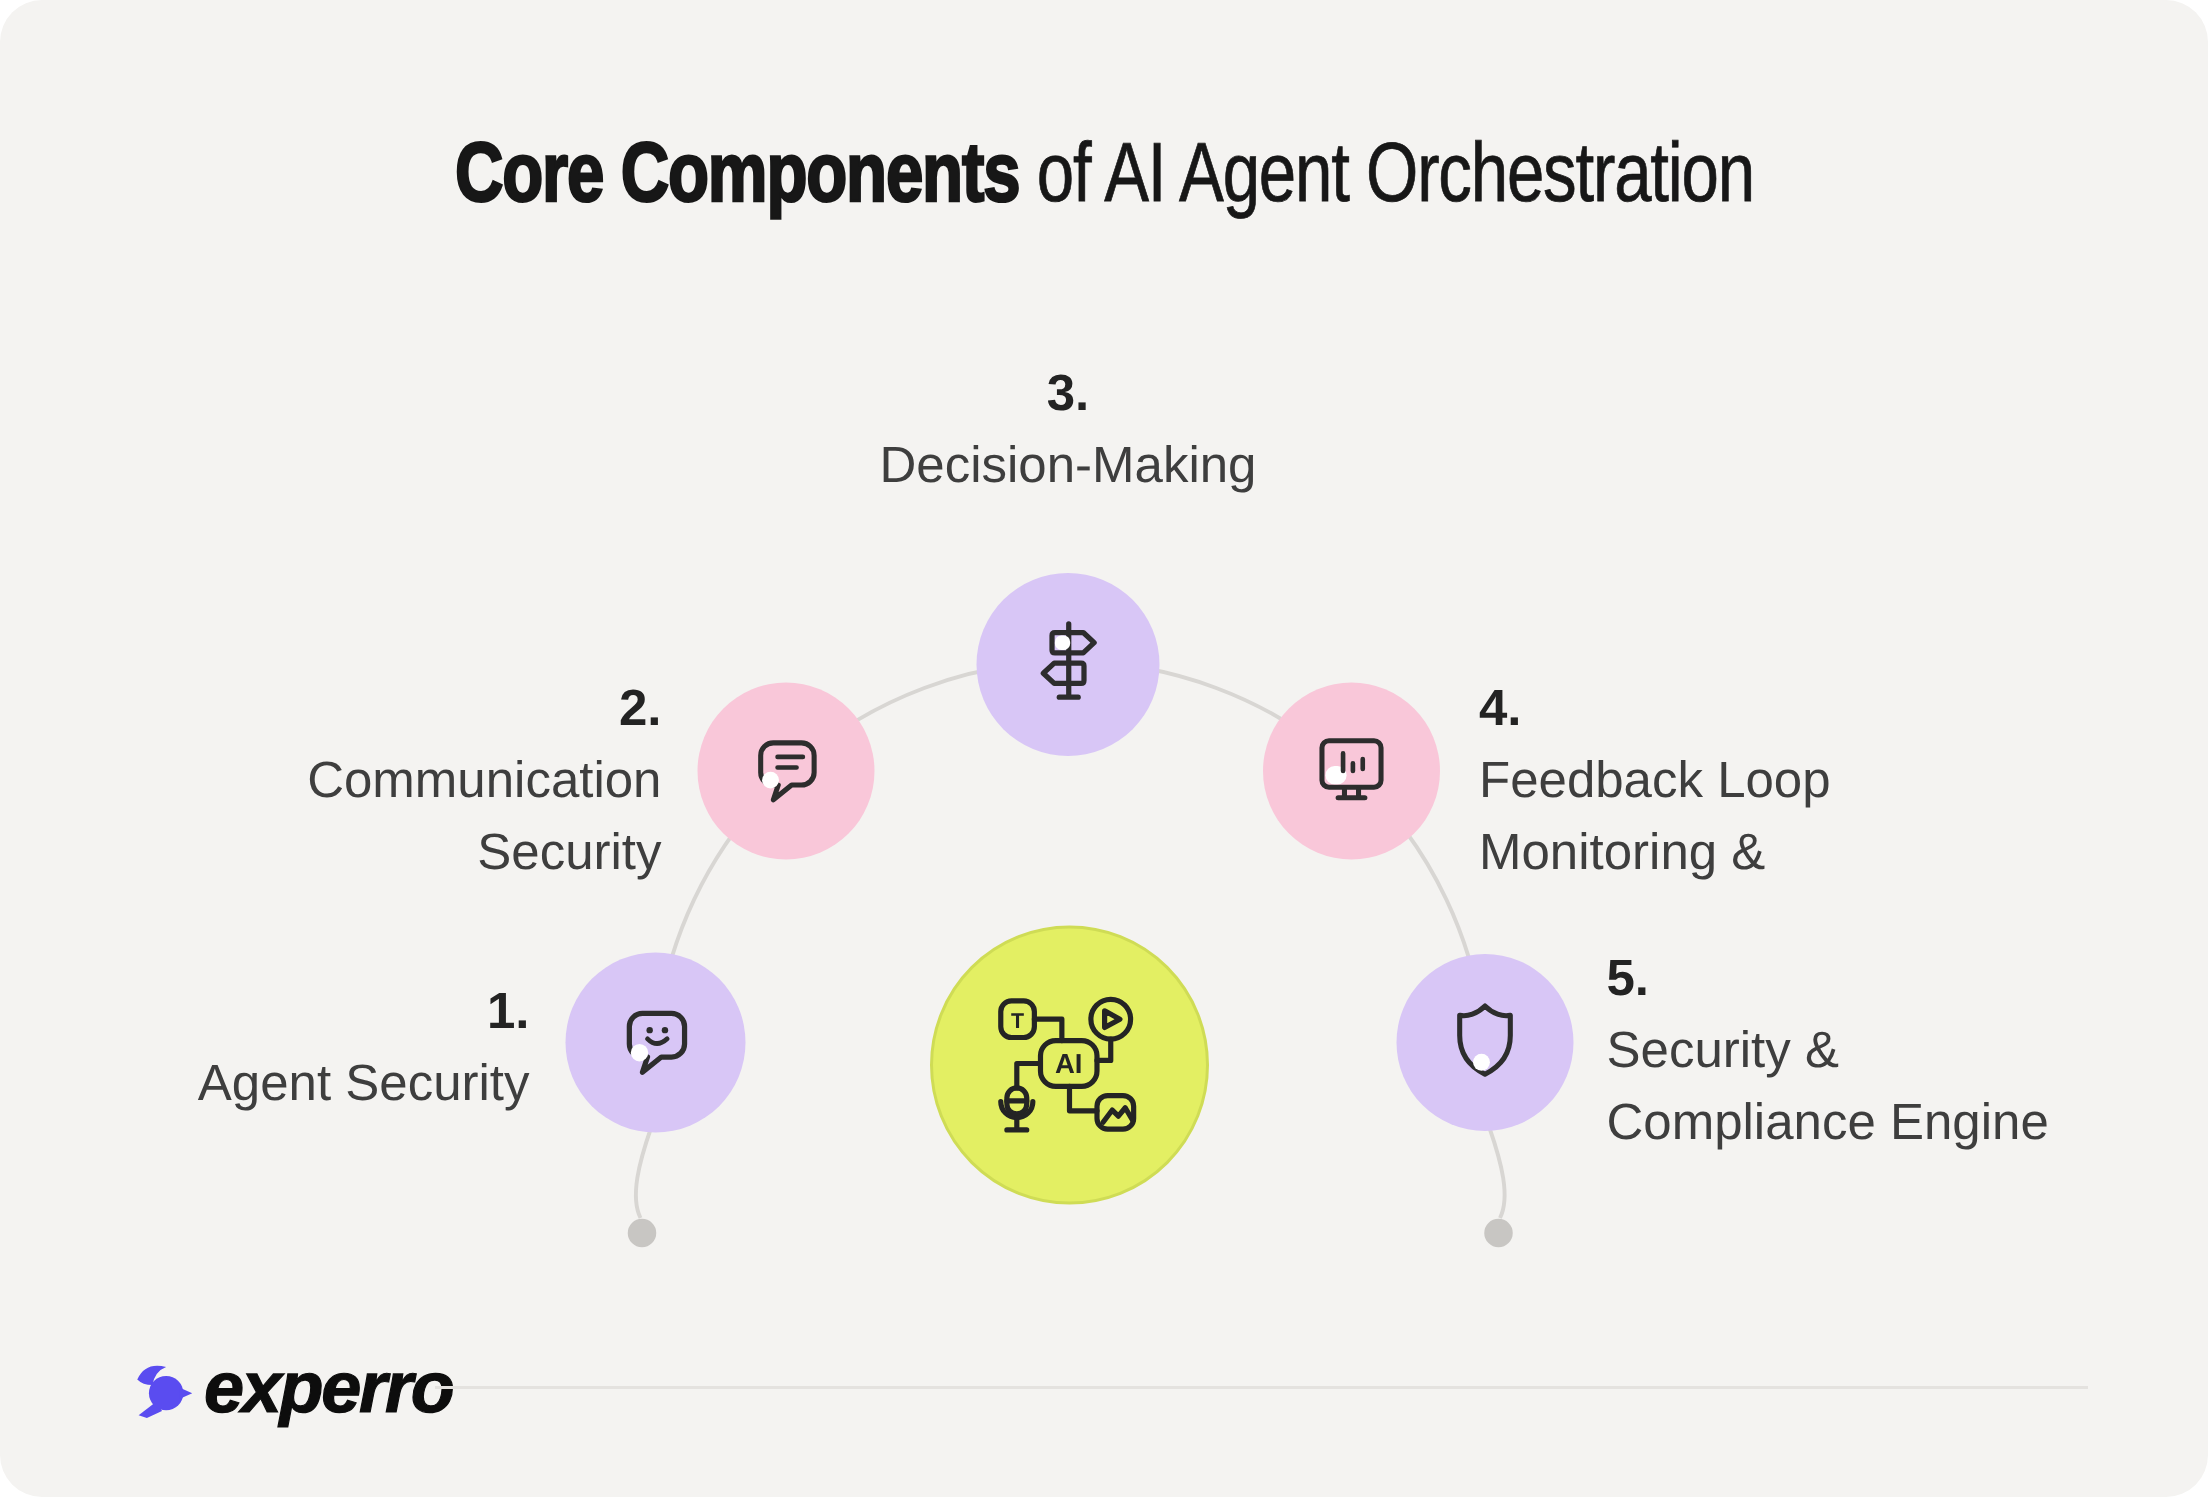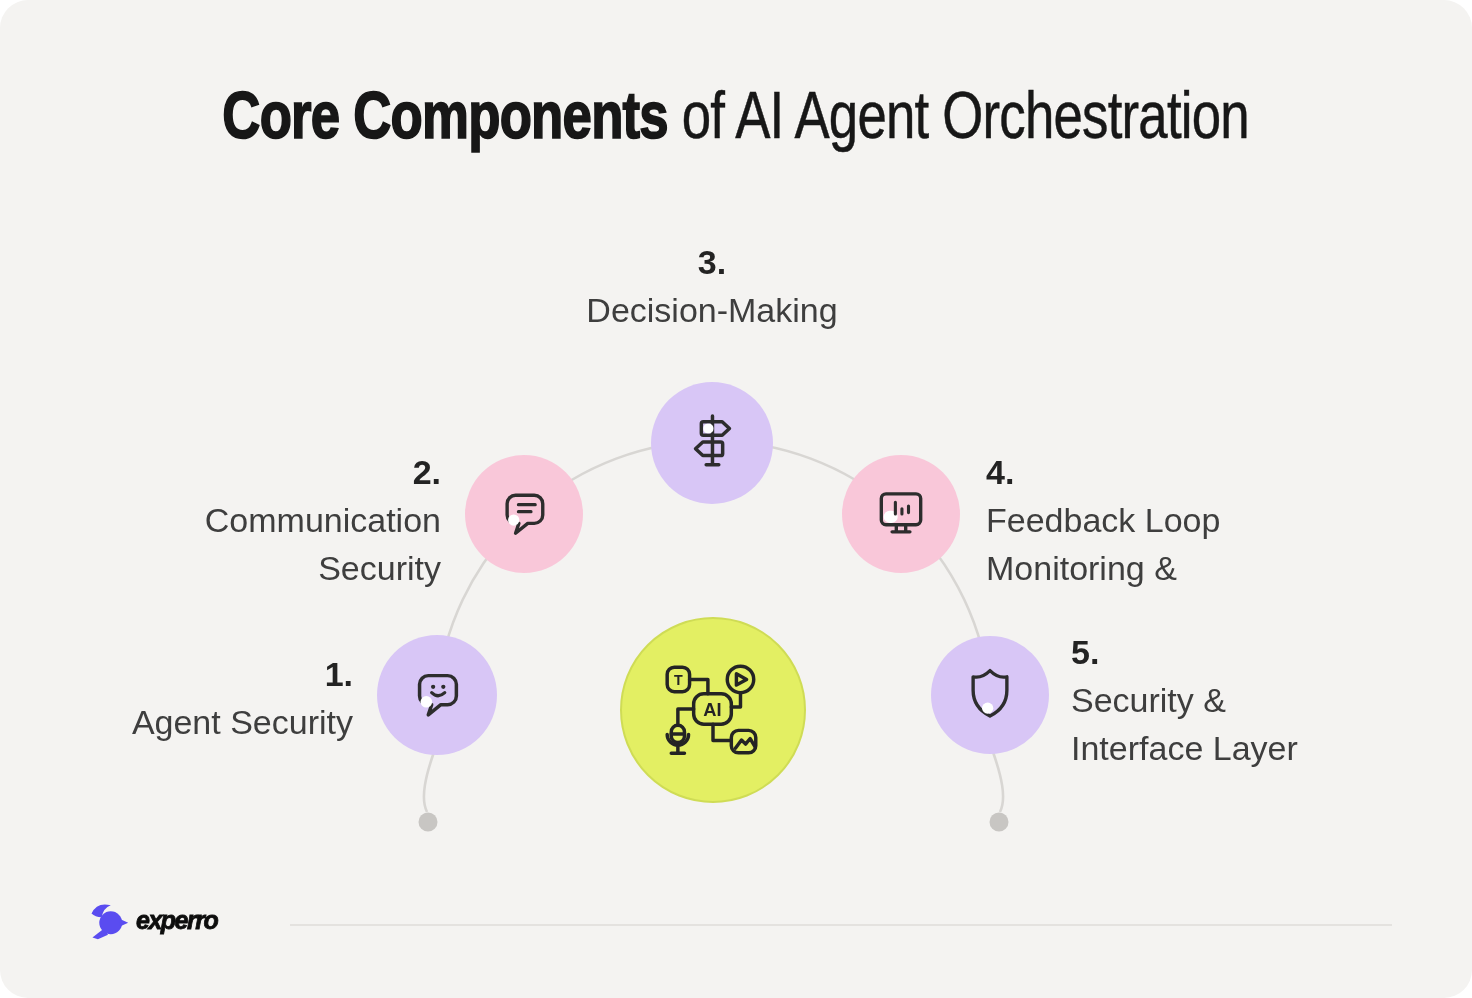--- a/index.html
+++ b/index.html
@@ -1,40 +1,40 @@
 <!DOCTYPE html>
 <html style="--c-background: #f4f3f1; --c-purple: #d8c6f6; --c-pink: #f9c7d9; --c-yellow: #e3ef63; --c-line: #d8d6d3; --c-dot: #c8c6c3; --c-icon-stroke: #2d2d2d; --c-title: #171717; --c-brand-blue: #5a4cf0;"><head>
 <meta charset="utf-8">
 <style>
   html,body{margin:0;padding:0;background:#ffffff;}
   body{width:1472px;height:998px;font-family:"Liberation Sans",sans-serif;}
   .card{position:relative;width:1472px;height:998px;background:var(--c-background,#f4f3f1);
         border-radius:28px;overflow:hidden;}
   
   .title{position:absolute;top:82px;left:0;width:100%;text-align:center;white-space:nowrap;
-         color:var(--c-title,#171717);font-size:66px;line-height:66px;margin:0;}
+         color:var(--c-title,#171717);font-size:56px;line-height:66px;margin:0;}
   .title .squeeze{display:inline-block;transform:scaleX(0.8);transform-origin:center;}
   .title .em{font-weight:700;-webkit-text-stroke:1.7px currentColor;letter-spacing:-1px;}
   .title .rest{font-weight:500;-webkit-text-stroke:0.5px currentColor;letter-spacing:-1px;}
   
   .wires{position:absolute;left:0;top:0;}
   
   .node{position:absolute;border-radius:50%;display:flex;align-items:center;justify-content:center;}
   .purple{background:var(--c-purple,#d8c6f6);}
   .pink{background:var(--c-pink,#f9c7d9);}
   .hub{background:var(--c-yellow,#e3ef63);border:2px solid #cfdc55;box-sizing:border-box;}
   
   .lbl{position:absolute;font-size:34px;line-height:48px;color:#3e3e3e;white-space:nowrap;}
   .lbl .num{font-weight:700;color:#232323;}
   .lbl.align-r{text-align:right;}
   .lbl.align-l{text-align:left;}
   .lbl.align-c{text-align:center;transform:translateX(-50%);}
   
   .footer-logo{position:absolute;left:86px;top:898px;display:flex;align-items:center;gap:6px;}
-  .brand{font-size:25px;font-weight:700;font-style:italic;letter-spacing:-1.5px;color:#0d0d0d;
+  .brand{font-size:48px;font-weight:700;font-style:italic;letter-spacing:-1.5px;color:#0d0d0d;
          -webkit-text-stroke:0.8px #0d0d0d;}
   .divider{position:absolute;left:290px;top:924px;width:1102px;height:2px;background:#e4e2df;}
   svg{display:block;}
 </style>
 </head>
 <body>
 
 <div class="card">
 
   <h1 class="title"><span class="squeeze"><span class="em">Core Components</span><span class="rest"> of AI Agent Orchestration</span></span></h1>
@@ -133,21 +133,21 @@
 
   <div class="lbl align-l" style="left:986px;top:448px;">
     <div class="num">4.</div>
     <div>Feedback Loop</div>
     <div>Monitoring &amp;</div>
   </div>
 
   <div class="lbl align-l" style="left:1071px;top:628px;">
     <div class="num">5.</div>
     <div>Security &amp;</div>
-    <div>Interface Layer</div>
+    <div>Compliance Engine</div>
   </div>
 
   <div class="footer-logo">
     <svg width="44" height="44" viewBox="0 0 48 48">
       <g fill="#5a4cf0">
         <path d="M6,17 Q12,4 27,8 Q19,11 17,21 Q10,21 6,17 Z"></path>
         <path d="M7,43 L20,33 L24,40 L13,45 Z"></path>
         <circle cx="27" cy="27" r="12.5"></circle>
         <path d="M37,23 L46,27 L37,31 Z"></path>
       </g>

